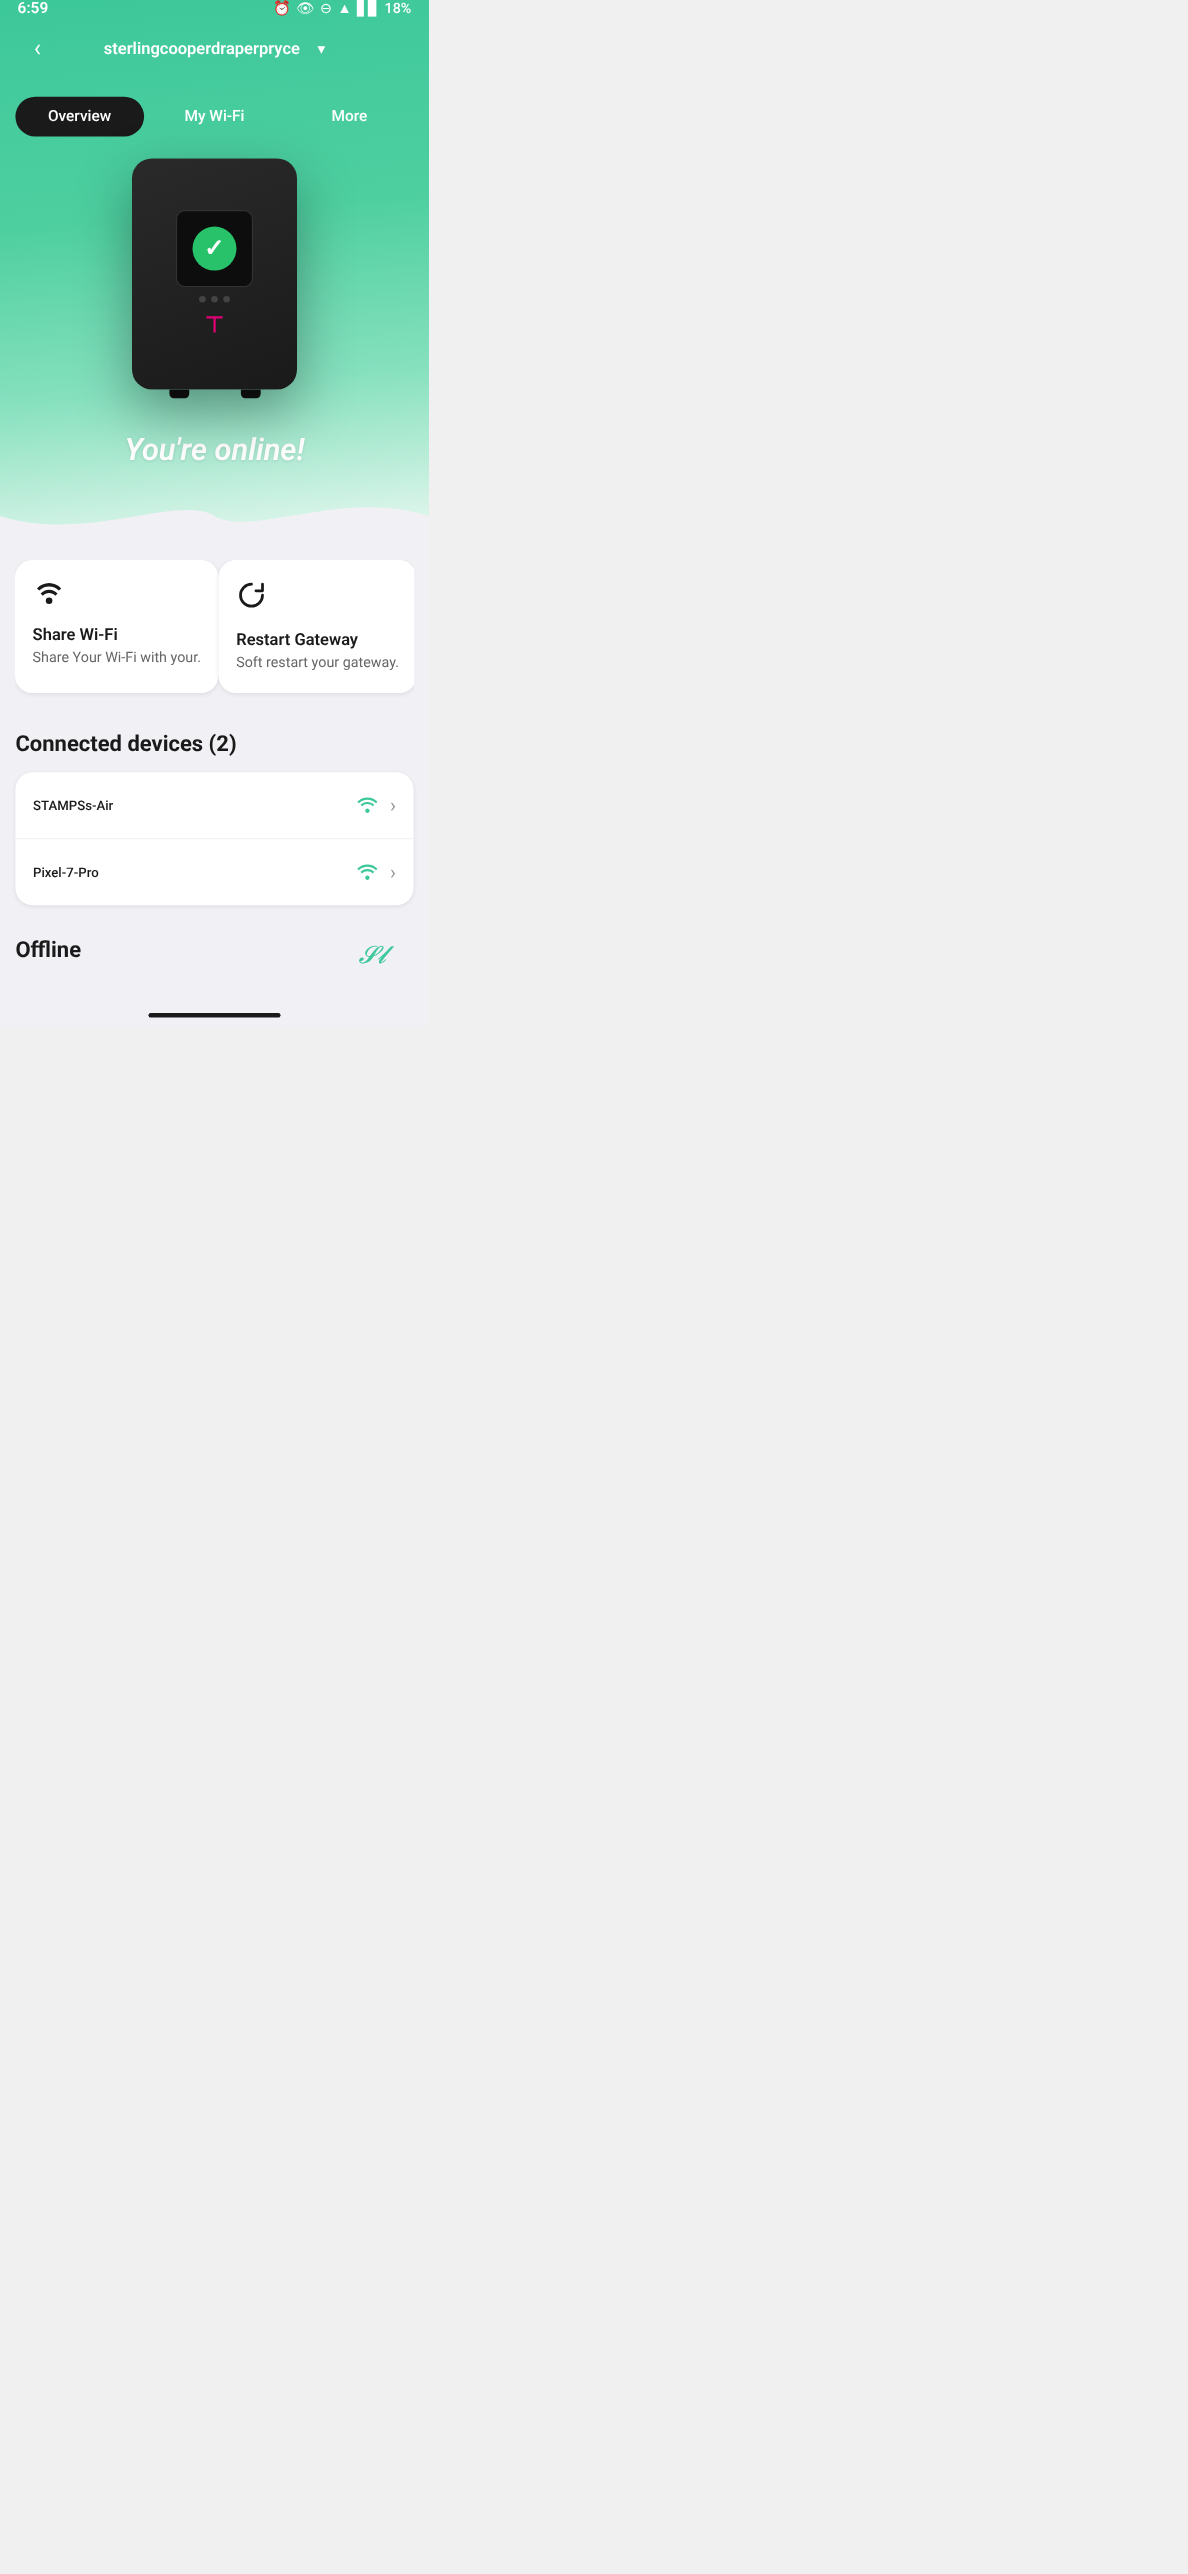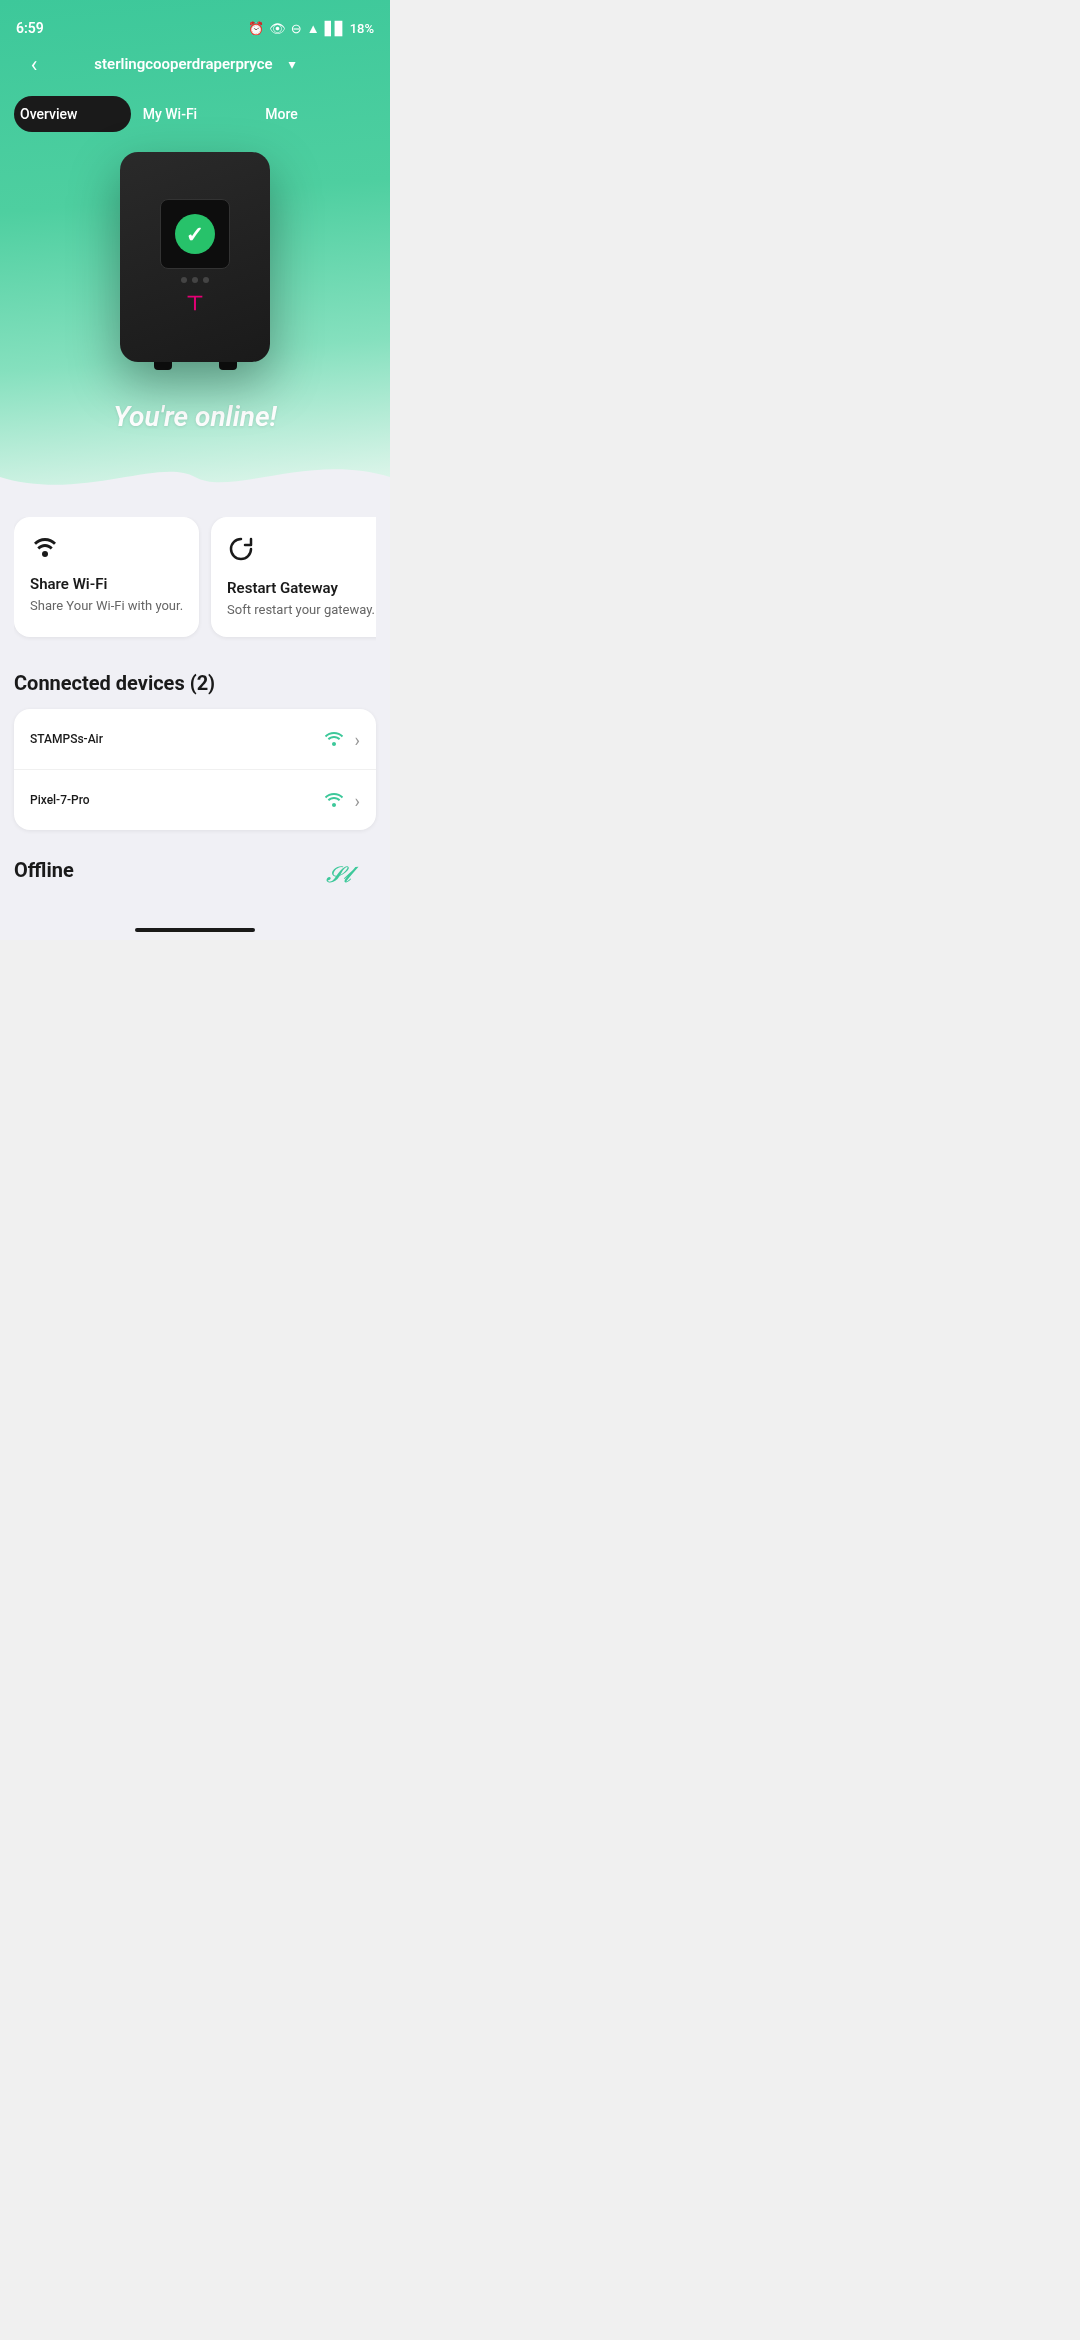--- a/index.html
+++ b/index.html
@@ -12,21 +12,21 @@
       background: #f0f0f0;
       overflow-x: hidden;
     }
 
     
     .status-bar {
       background: transparent;
       display: flex;
       justify-content: space-between;
       align-items: center;
-      padding: 20px 16px 4px;
+      padding: 0 16px 4px;
       position: relative;
       z-index: 10;
     }
     .status-bar-left {
       font-size: 14px;
       font-weight: 600;
       color: #fff;
     }
     .status-bar-right {
       display: flex;
@@ -76,25 +76,27 @@
     }
 
     
     .tabs {
       display: flex;
       margin: 4px 14px 10px;
       gap: 6px;
     }
     .tab {
       flex: 1;
+      text-align: center;
       padding: 10px 6px;
       border-radius: 24px;
       font-size: 14px;
       font-weight: 500;
       cursor: pointer;
+      margin-top: 12px;
     }
     .tab-active {
       background: #1a1a1a;
       color: #fff;
     }
     .tab-inactive {
       background: transparent;
       color: #fff;
     }
 
@@ -205,21 +207,21 @@
 
     
     .content-area {
       background: #f0f0f5;
       padding: 20px 14px 20px;
     }
 
     
     .quick-actions {
       display: flex;
-      gap: 12px;
+      gap: 0;
       overflow-x: auto;
       padding-bottom: 6px;
       margin-bottom: 28px;
       scrollbar-width: none;
     }
     .quick-actions::-webkit-scrollbar { display: none; }
 
     .action-card {
       background: #fff;
       border-radius: 16px;

